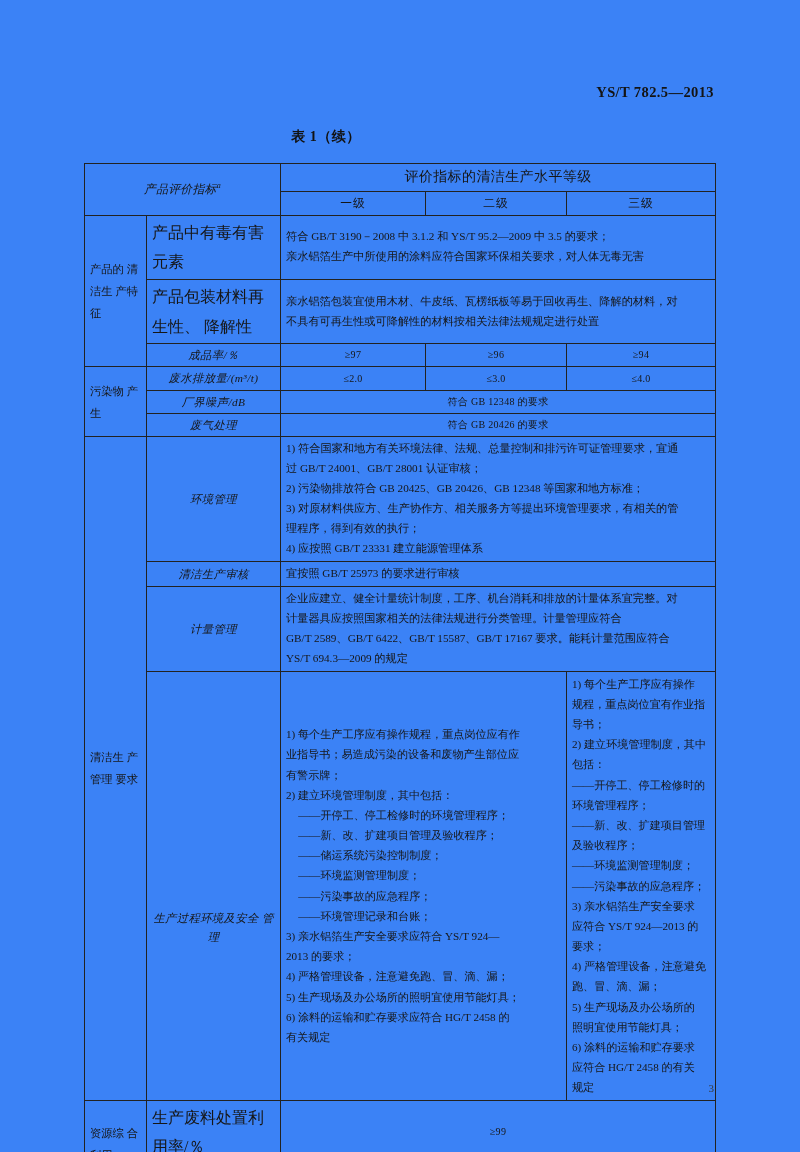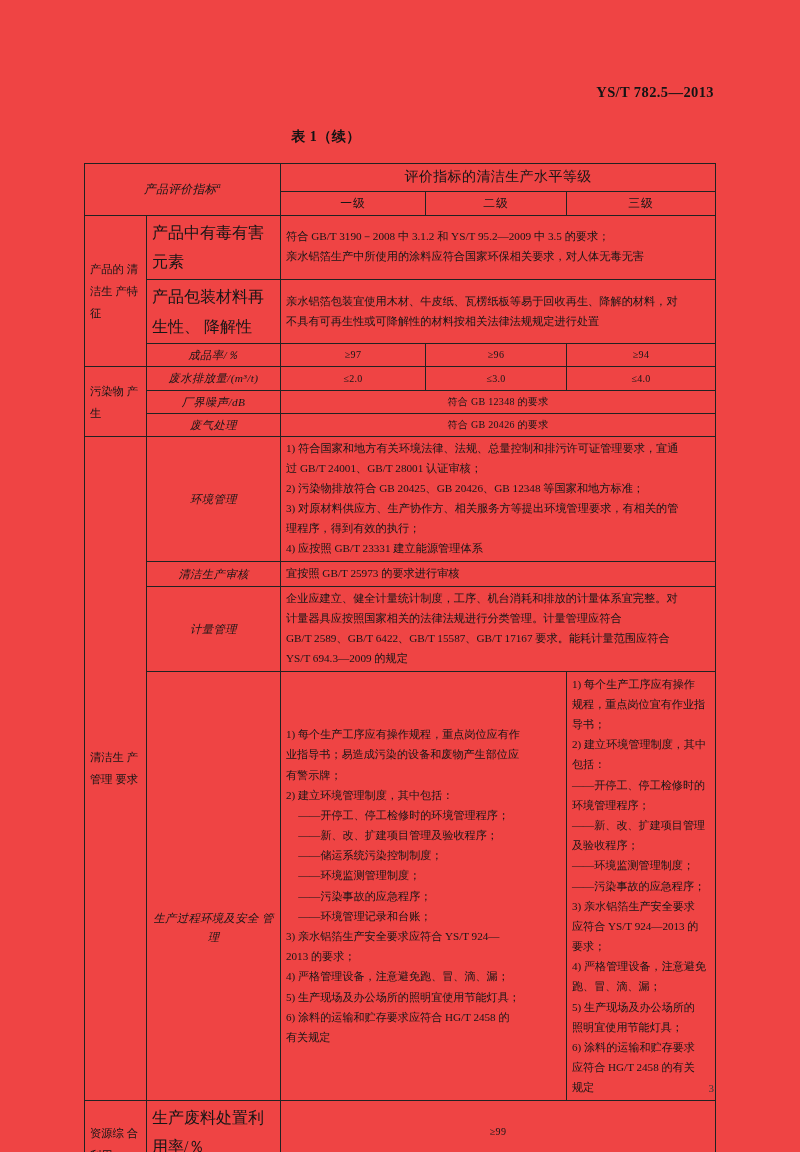--- a/index.html
+++ b/index.html
@@ -14,21 +14,21 @@
     font-family: "Liberation Serif", "DejaVu Serif", serif;
     color: #1a1a1a;
     overflow: hidden;
   }
 
   .page {
     position: absolute;
     inset: 0;
     width: 800px;
     height: 1152px;
-    background: #ef4444;
+    background: #3b82f6;
   }
 
   
   .doc-header {
     position: absolute;
     top: 84px;
     right: 86px;
     font-family: "Liberation Serif", serif;
     font-size: 14.5px;
     font-weight: bold;

